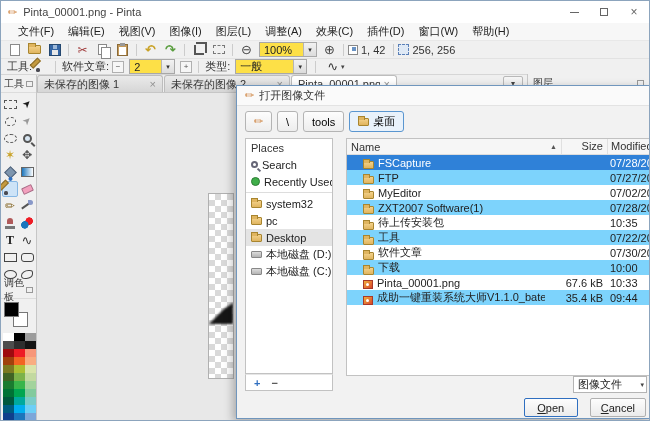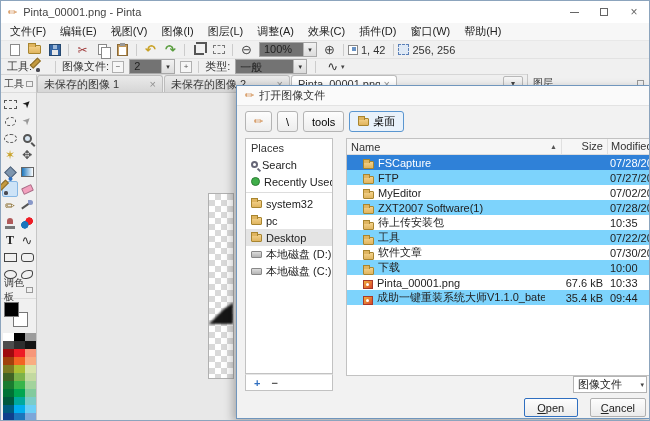--- a/index.html
+++ b/index.html
@@ -11,21 +11,21 @@
 
   
   .titlebar{height:22px;background:#fff;display:flex;align-items:center;gap:6px;padding-left:7px;flex:none}
   .app-glyph{color:#c9762b;font-size:11px;line-height:1}
   .title-text{color:#444}
   .win-controls{margin-left:auto;display:flex;height:100%}
   .wc{width:30px;display:flex;align-items:center;justify-content:center;color:#666;font-size:12px}
   .wc-min-bar{width:9px;height:1px;background:#666}
   .wc-max-box{width:8px;height:8px;border:1px solid #666}
   
-  .menubar{height:18px;background:#f7f7f7;display:flex;align-items:center;padding-left:2px;
+  .menubar{height:18px;background:#f7f7f7;display:flex;align-items:center;padding-left:10px;
     border-bottom:1px solid #e8e8e8;flex:none}
   .menu-item{padding:1px 7px;white-space:nowrap}
 
   
   .toolbar{height:18px;display:flex;align-items:center;gap:1px;padding:0 4px;background:#f0f0f0;
     border-bottom:1px solid #e2e2e2;flex:none}
   .tb-sep{width:1px;height:12px;background:#ccc;margin:0 3px;flex:none}
   .tbtn{height:16px;min-width:19px;border:0;background:transparent;display:flex;align-items:center;
     justify-content:center;padding:0 1px;font:inherit}
   .tb-ic{display:inline-block;position:relative;line-height:1}
@@ -45,21 +45,21 @@
   .tb-undo{color:#c9a227;font-weight:bold;font-size:13px}
   .tb-redo{color:#5a9e3f;font-weight:bold;font-size:13px}
   .tb-crop-to-selection{width:10px;height:10px;border-left:2px solid #555;border-bottom:2px solid #555;margin:1px 2px}
   .tb-crop-to-selection::after{content:"";position:absolute;left:0;bottom:0;width:9px;height:9px;
     border-right:2px solid #555;border-top:2px solid #555}
   .tb-deselect{width:12px;height:9px;border:1px dashed #777}
   .tb-zoom-out,.tb-zoom-in{color:#444;font-size:13px}
   .tb-resize{width:10px;height:10px;border:1px solid #888;background:#fff}
   .tb-resize::after{content:"";position:absolute;right:1px;top:1px;width:4px;height:4px;background:#6a93c4}
   .tb-selection{width:11px;height:11px;border:1px dashed #5a80b8;background:#dfe9f5}
-  .combo{height:15px;border:1px solid #a8a8a8;background:#737373;display:flex;align-items:flex-start;margin:0 2px}
+  .combo{height:15px;border:1px solid #a8a8a8;background:#fde047;display:flex;align-items:center;margin:0 2px}
   .combo-val{flex:1;padding:0 4px;white-space:nowrap;overflow:hidden}
   .combo-arr{width:13px;align-self:stretch;background:linear-gradient(#f2f2f2,#dcdcdc);
     border-left:1px solid #b5b5b5;display:flex;align-items:center;justify-content:center;font-size:7px;color:#333}
   .tb-text{margin:0 4px 0 2px;color:#333;white-space:nowrap}
 
   
   .optionsbar{height:16px;display:flex;align-items:center;gap:3px;padding:0 6px;background:#f0f0f0;
     border-bottom:1px solid #d6d6d6;flex:none}
   .opt-label{color:#333;white-space:nowrap}
   .sqbtn{width:12px;height:12px;border:1px solid #b0b0b0;background:#f6f6f6;font-size:8px;line-height:1;
@@ -292,21 +292,21 @@
     <span class="tb-text">1, 42</span>
     <span class="tb-sep"></span>
     <span class="tb-ic tb-selection"></span>
     <span class="tb-text">256, 256</span>
   </div>
 
   <div class="optionsbar">
     <span class="opt-label">工具:</span>
     <span class="ti ti-paintbrush" style="width:14px;height:13px"></span>
     <span class="tb-sep"></span>
-    <span class="opt-label">图像文件:</span>
+    <span class="opt-label">软件文章:</span>
     <button class="sqbtn">−</button>
     <span class="combo combo-sm">
       <span class="combo-val">2</span>
       <span class="combo-arr">▾</span>
     </span>
     <button class="sqbtn">+</button>
     <span class="tb-sep"></span>
     <span class="opt-label">类型:</span>
     <span class="combo combo-md">
       <span class="combo-val">一般</span>

